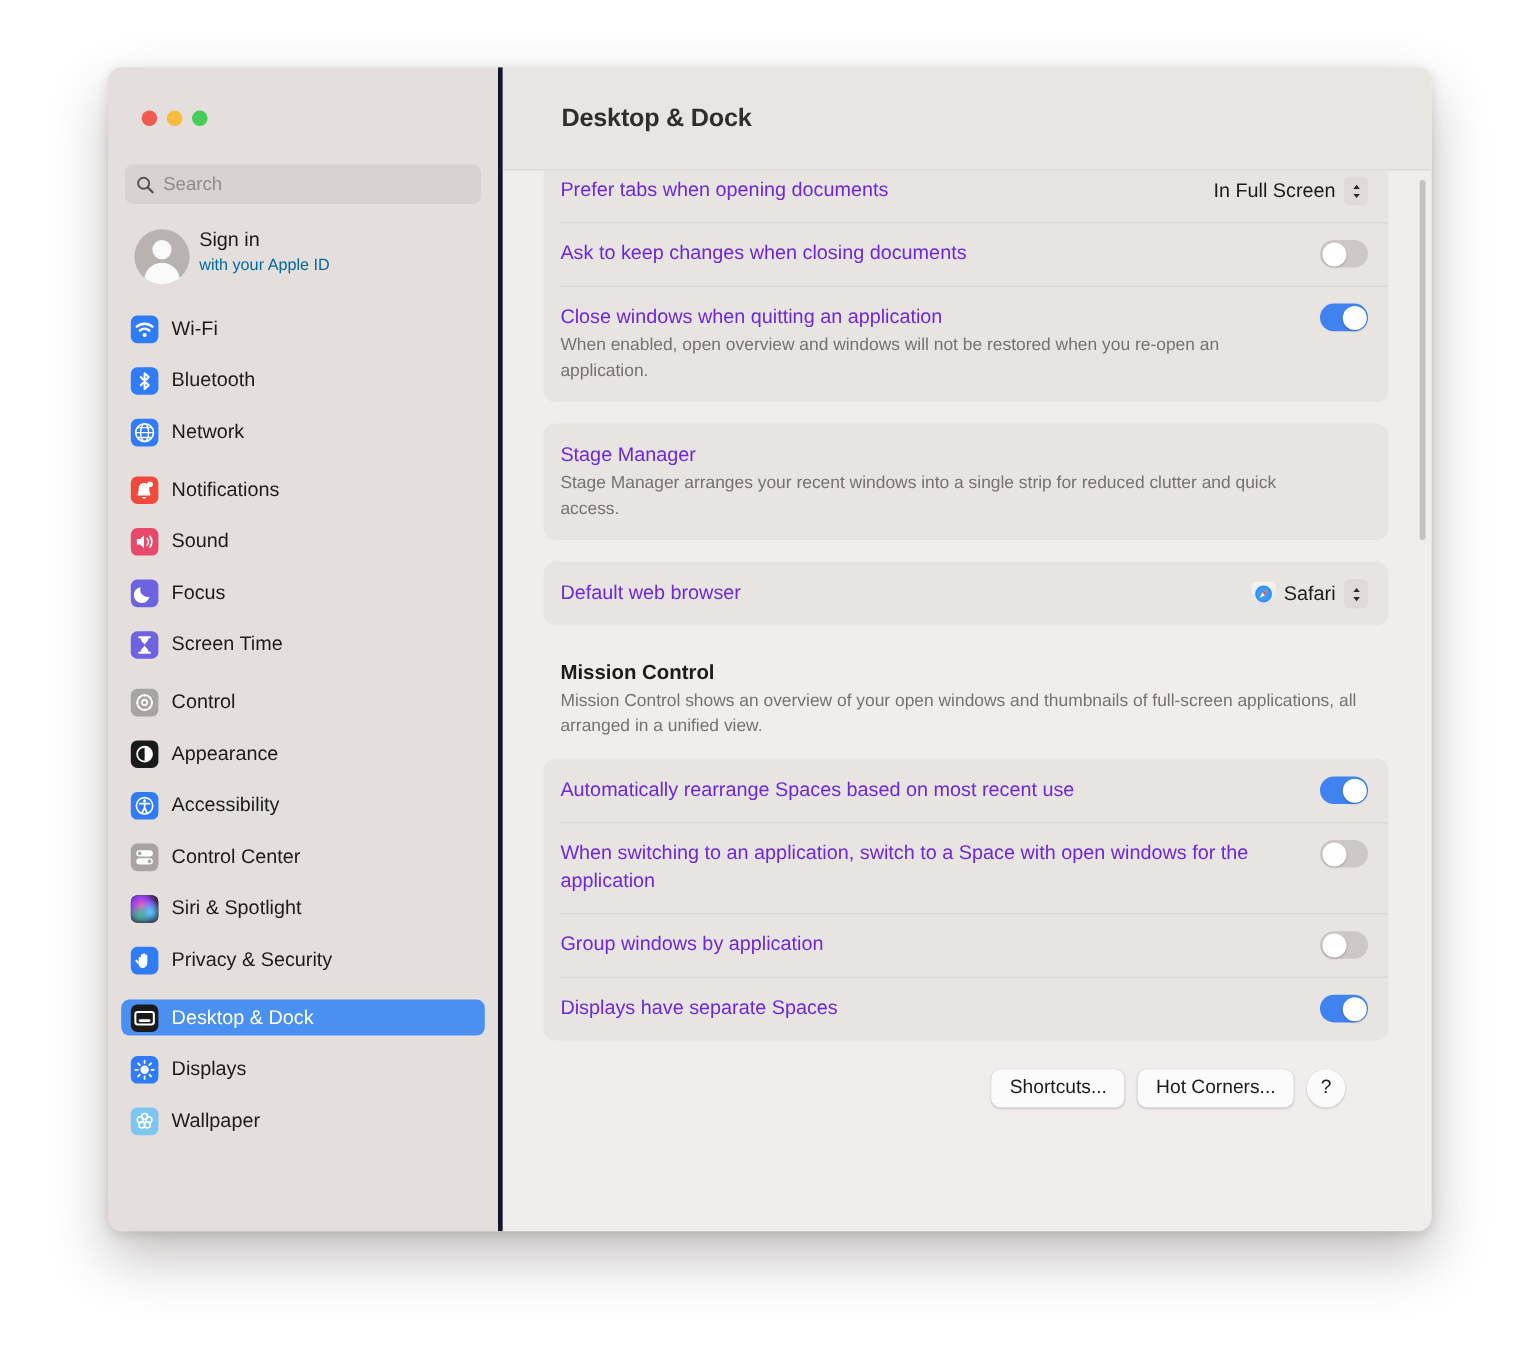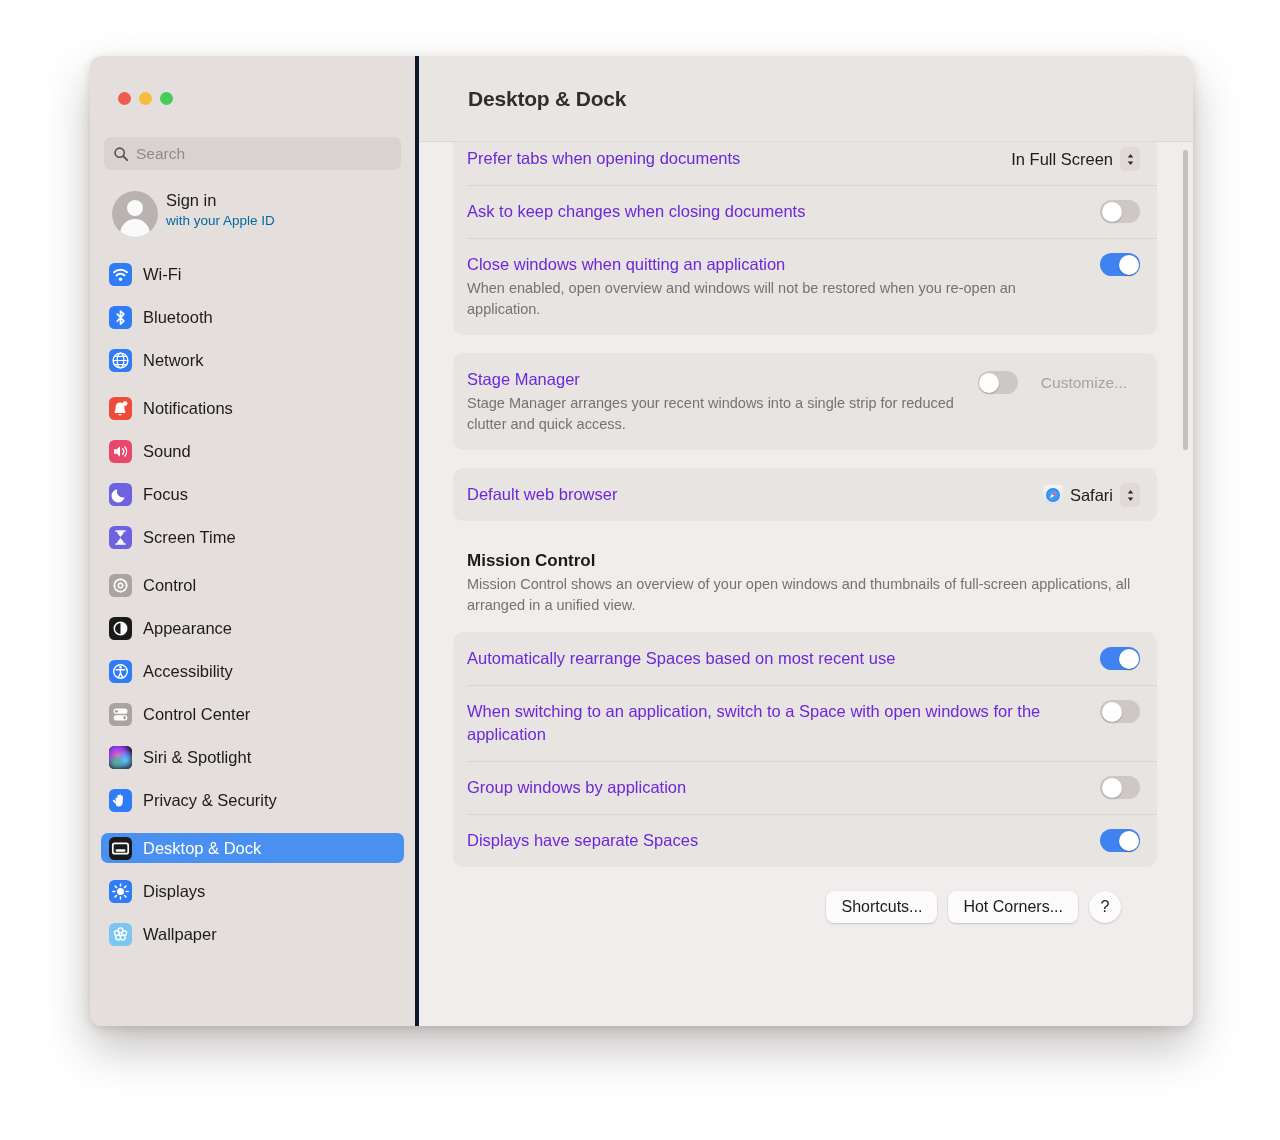--- a/index.html
+++ b/index.html
@@ -615,26 +615,20 @@
         </div>
 
       </div>
 
       <div class="card">
         <div class="row">
           <div class="row-main">
             <div class="row-title">Stage Manager</div>
             <div class="row-sub">Stage Manager arranges your recent windows into a single strip for reduced clutter and quick access.</div>
           </div>
-          <div class="row-ctl">
-            <div class="toggle">
-                <div class="knob"></div>
-              </div>
-            <button class="pbtn disabled">Customize...</button>
-          </div>
         </div>
       </div>
 
       <div class="card">
         <div class="row">
           <div class="row-main">
             <div class="row-title">Default web browser</div>
           </div>
           <div class="row-ctl">
             <div class="popup">

